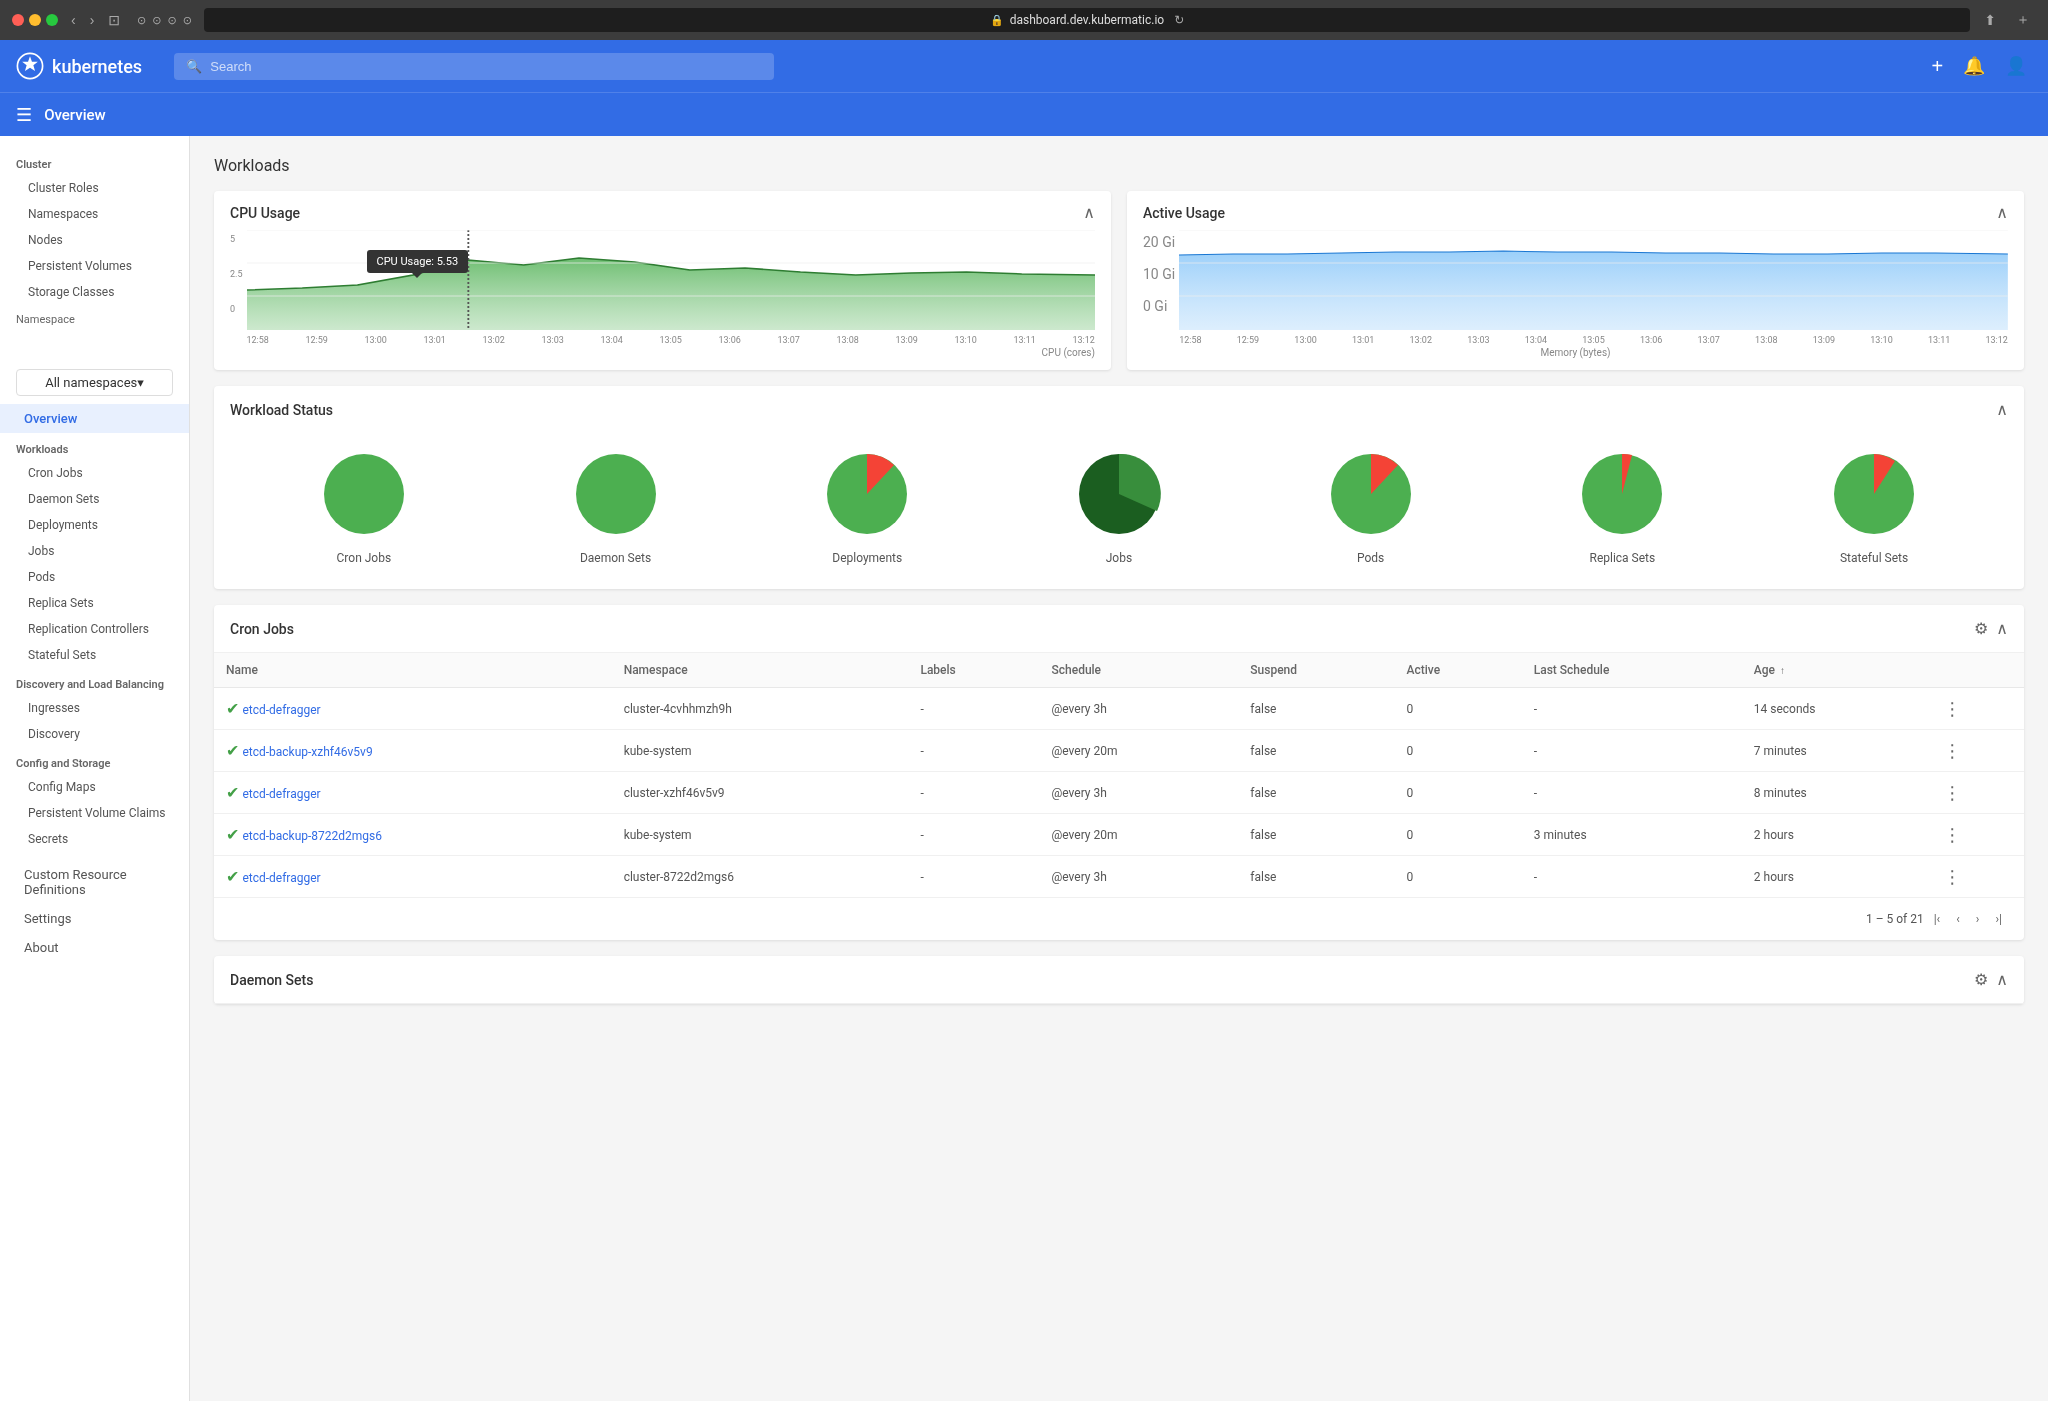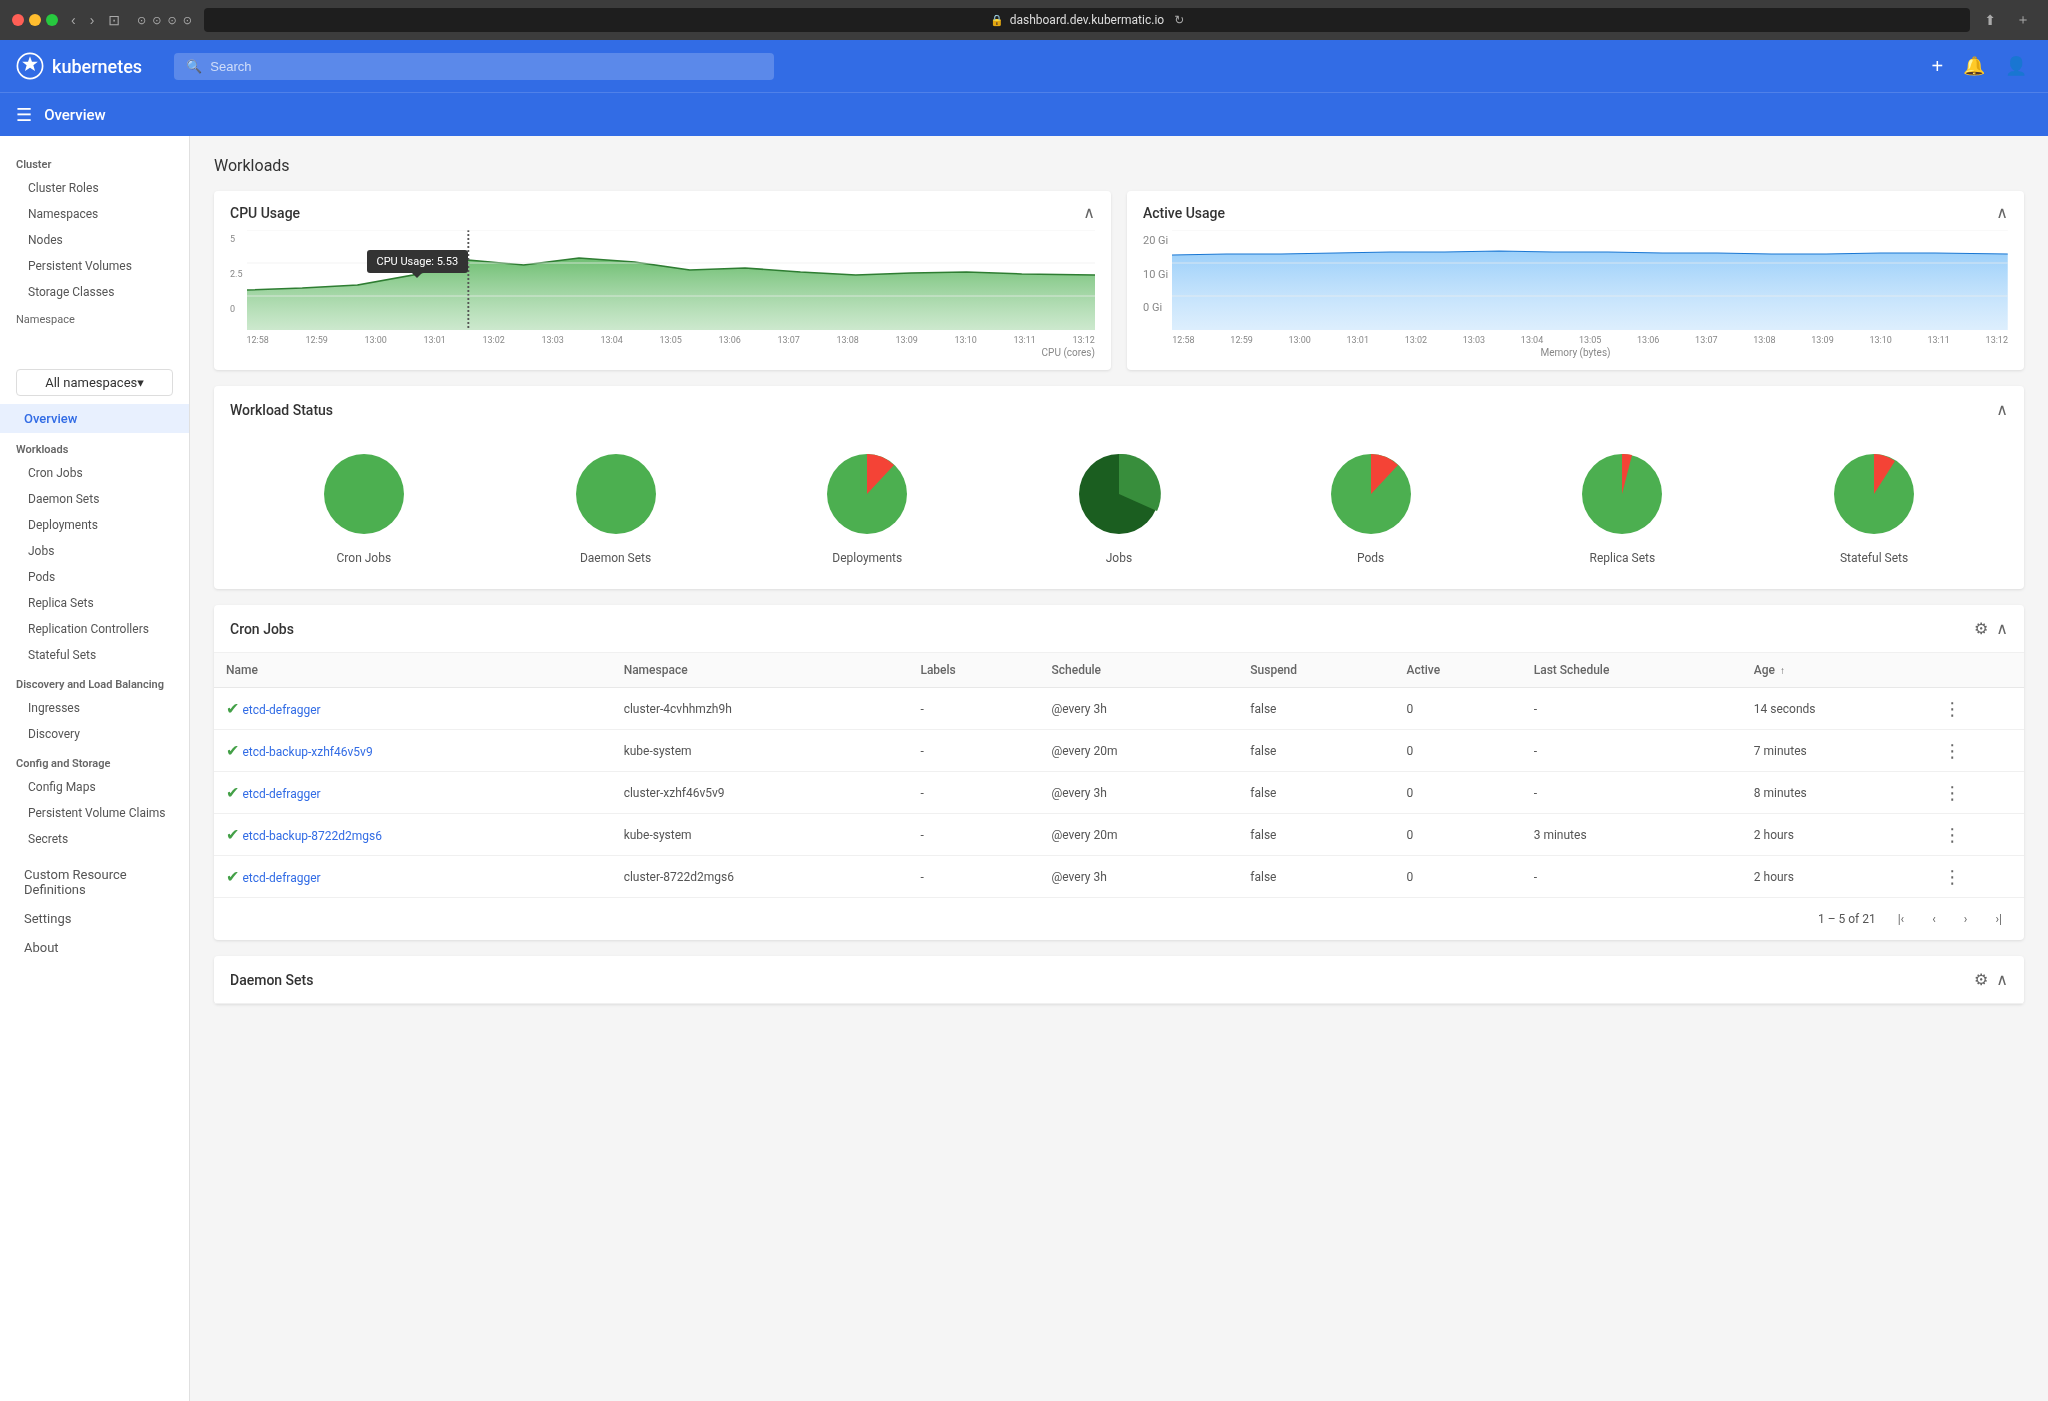--- a/index.html
+++ b/index.html
@@ -76,21 +76,21 @@
     .icon-btn { cursor: pointer; color: #666; font-size: 16px; }
     table { width: 100%; border-collapse: collapse; }
     thead th { padding: 10px 12px; text-align: left; font-size: 12px; font-weight: 500; color: #666; border-bottom: 1px solid #e8e8e8; background: #fafafa; }
     tbody td { padding: 10px 12px; font-size: 12px; color: #555; border-bottom: 1px solid #f0f0f0; }
     .link-text { color: #326ce5; cursor: pointer; }
     .status-icon { color: #43a047; font-size: 16px; }
     .more-btn { color: #666; cursor: pointer; font-size: 18px; }
     .sort-icon { font-size: 10px; margin-left: 2px; }
 
     
-    .pagination { display: flex; align-items: center; justify-content: flex-end; padding: 10px 16px; gap: 16px; font-size: 12px; color: #555; }
+    .pagination { display: flex; align-items: center; justify-content: flex-end; padding: 10px 16px; gap: 4px; font-size: 12px; color: #555; }
     .page-nav { cursor: pointer; padding: 4px 6px; color: #666; }
 
     
     .cpu-tooltip { position: absolute; background: #333; color: white; font-size: 11px; padding: 5px 10px; border-radius: 3px; white-space: nowrap; top: 20px; left: 120px; }
     .cpu-tooltip::after { content: ''; position: absolute; top: 100%; left: 50%; transform: translateX(-50%); border: 5px solid transparent; border-top-color: #333; }
 
     .th-with-sort { cursor: pointer; user-select: none; }
   </style>
 </head>
 <body>
@@ -254,21 +254,21 @@
         </div>
       </div>
 
       <div class="chart-card">
         <div class="chart-header">
           <span class="chart-title">Active Usage</span>
           <span class="chart-collapse">∧</span>
         </div>
         <div class="chart-body">
           <div style="display:flex;gap:0;">
-            <div style="display:flex;flex-direction:column;justify-content:space-between;font-size:11px;color:#888;padding-right:4px;height:100px;padding-top:4px;padding-bottom:16px;">
+            <div style="display:flex;flex-direction:column;justify-content:space-between;font-size:14px;color:#888;padding-right:4px;height:100px;padding-top:4px;padding-bottom:16px;">
               <span>20 Gi</span>
               <span>10 Gi</span>
               <span>0 Gi</span>
             </div>
             <div style="flex:1;position:relative;">
               <svg width="100%" height="100" viewBox="0 0 460 100" preserveAspectRatio="none">
                 <defs>
                   <linearGradient id="blueGrad" x1="0" y1="0" x2="0" y2="1">
                     <stop offset="0%" stop-color="#90caf9" stop-opacity="0.9"></stop>
                     <stop offset="100%" stop-color="#bbdefb" stop-opacity="0.5"></stop>

